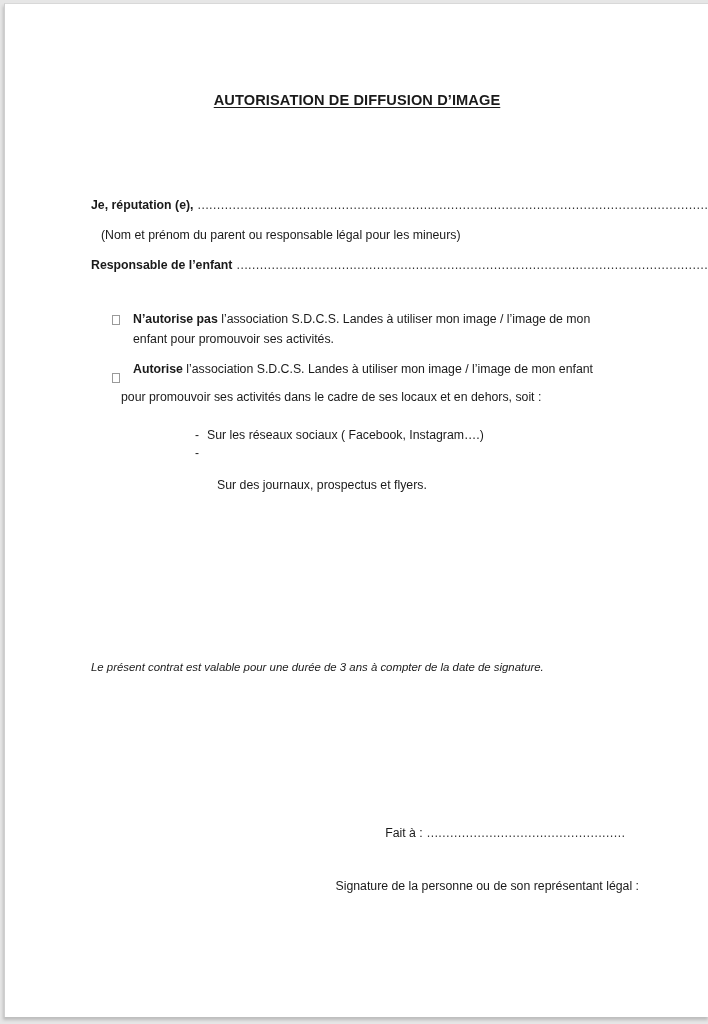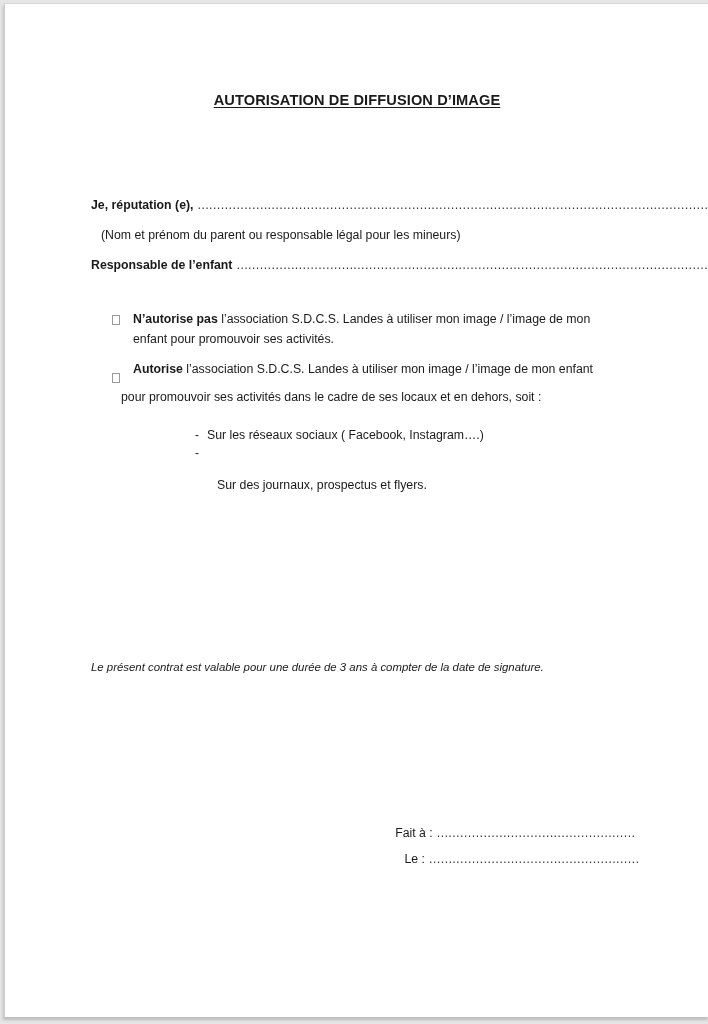--- a/index.html
+++ b/index.html
@@ -102,22 +102,19 @@
 
   <div>
     <span class="dash" style="left:190px; top:424px;">-</span>
     <div class="abs line" style="left:202px; top:424px;">Sur les réseaux sociaux ( Facebook, Instagram….)</div>
     <span class="dash" style="left:190px; top:442px;">-</span>
     <div class="abs line" style="left:212px; top:442px;margin-top:32px;">Sur des journaux, prospectus et flyers.</div>
   </div>
 
   <div class="abs italic" style="left:86px; top:657px;">Le présent contrat est valable pour une durée de 3 ans à compter de la date de signature.</div>
 
-  <div class="abs line" style="right:74px; top:822px;">
+  <div class="abs line" style="right:84px; top:822px;">
     <span>Fait à :</span>
     <span class="dots">……………………………………………</span>
   </div>
-  <div class="abs line" style="right:70px; top:848px;">
-    <span>Le :</span>
-    <span class="dots">………………………………………………</span>
-  </div>
+  <div class="abs line" style="right:70px; top:875px;">Signature de la personne ou de son représentant légal :</div>
 
 </div>
 
 </body></html>

